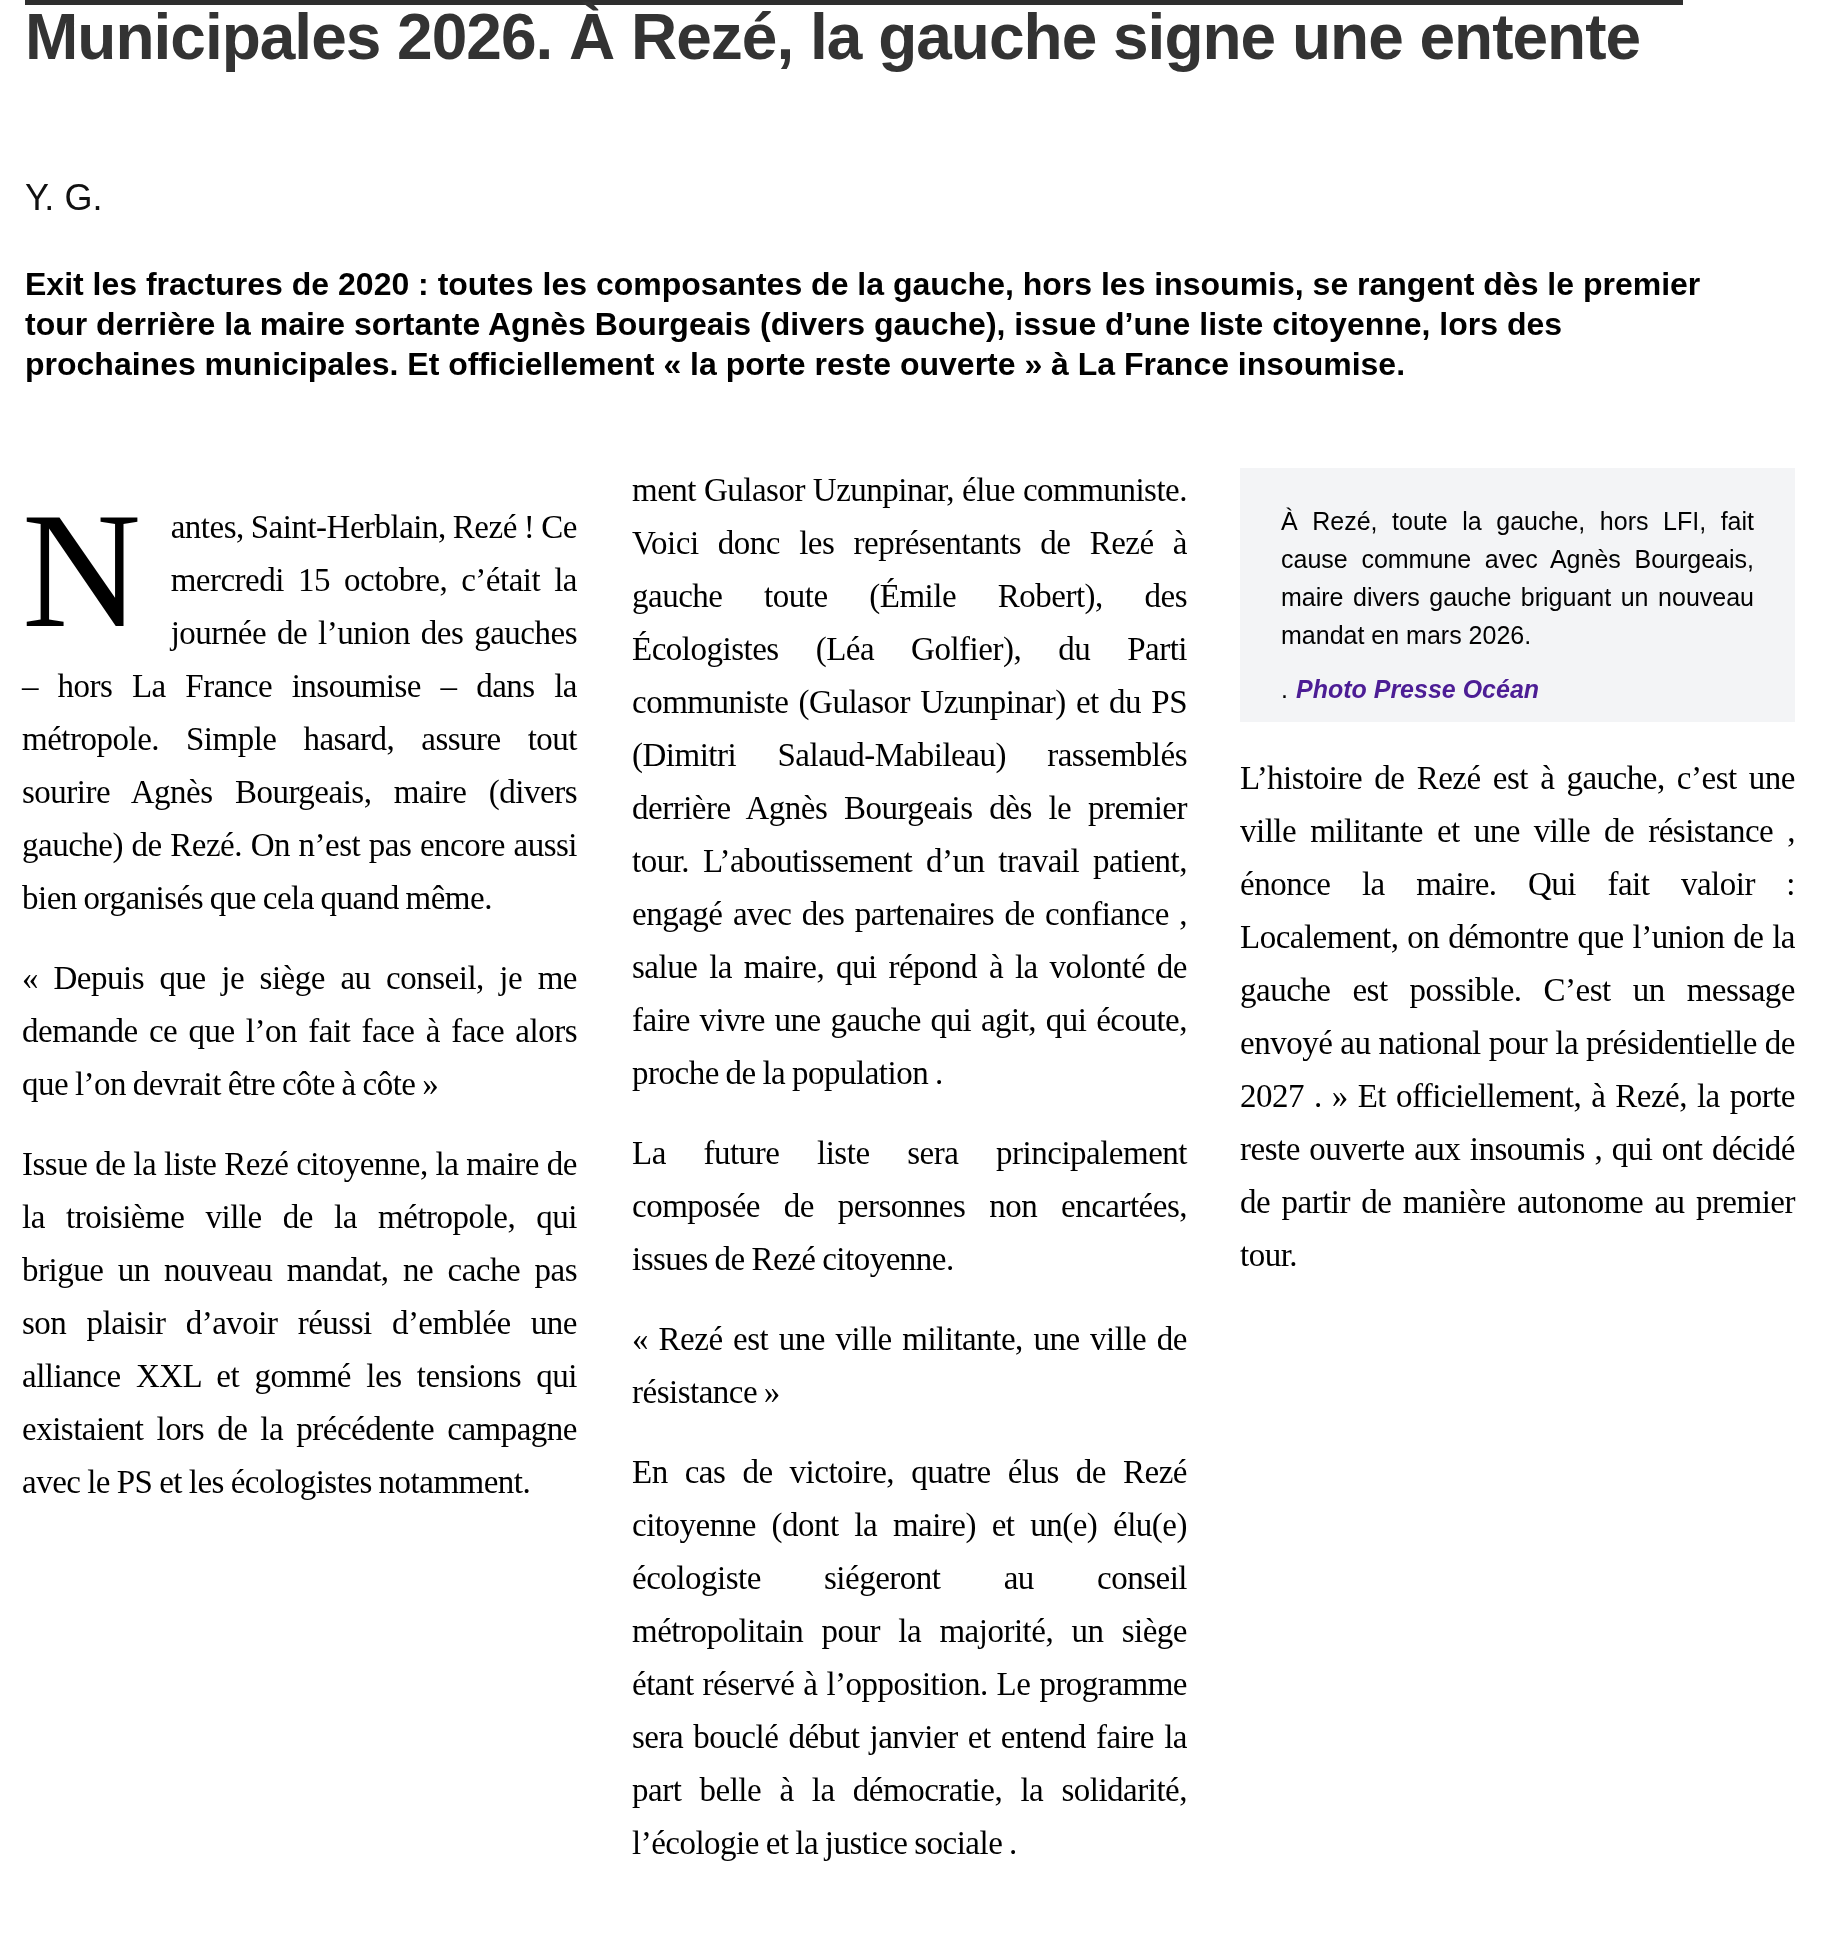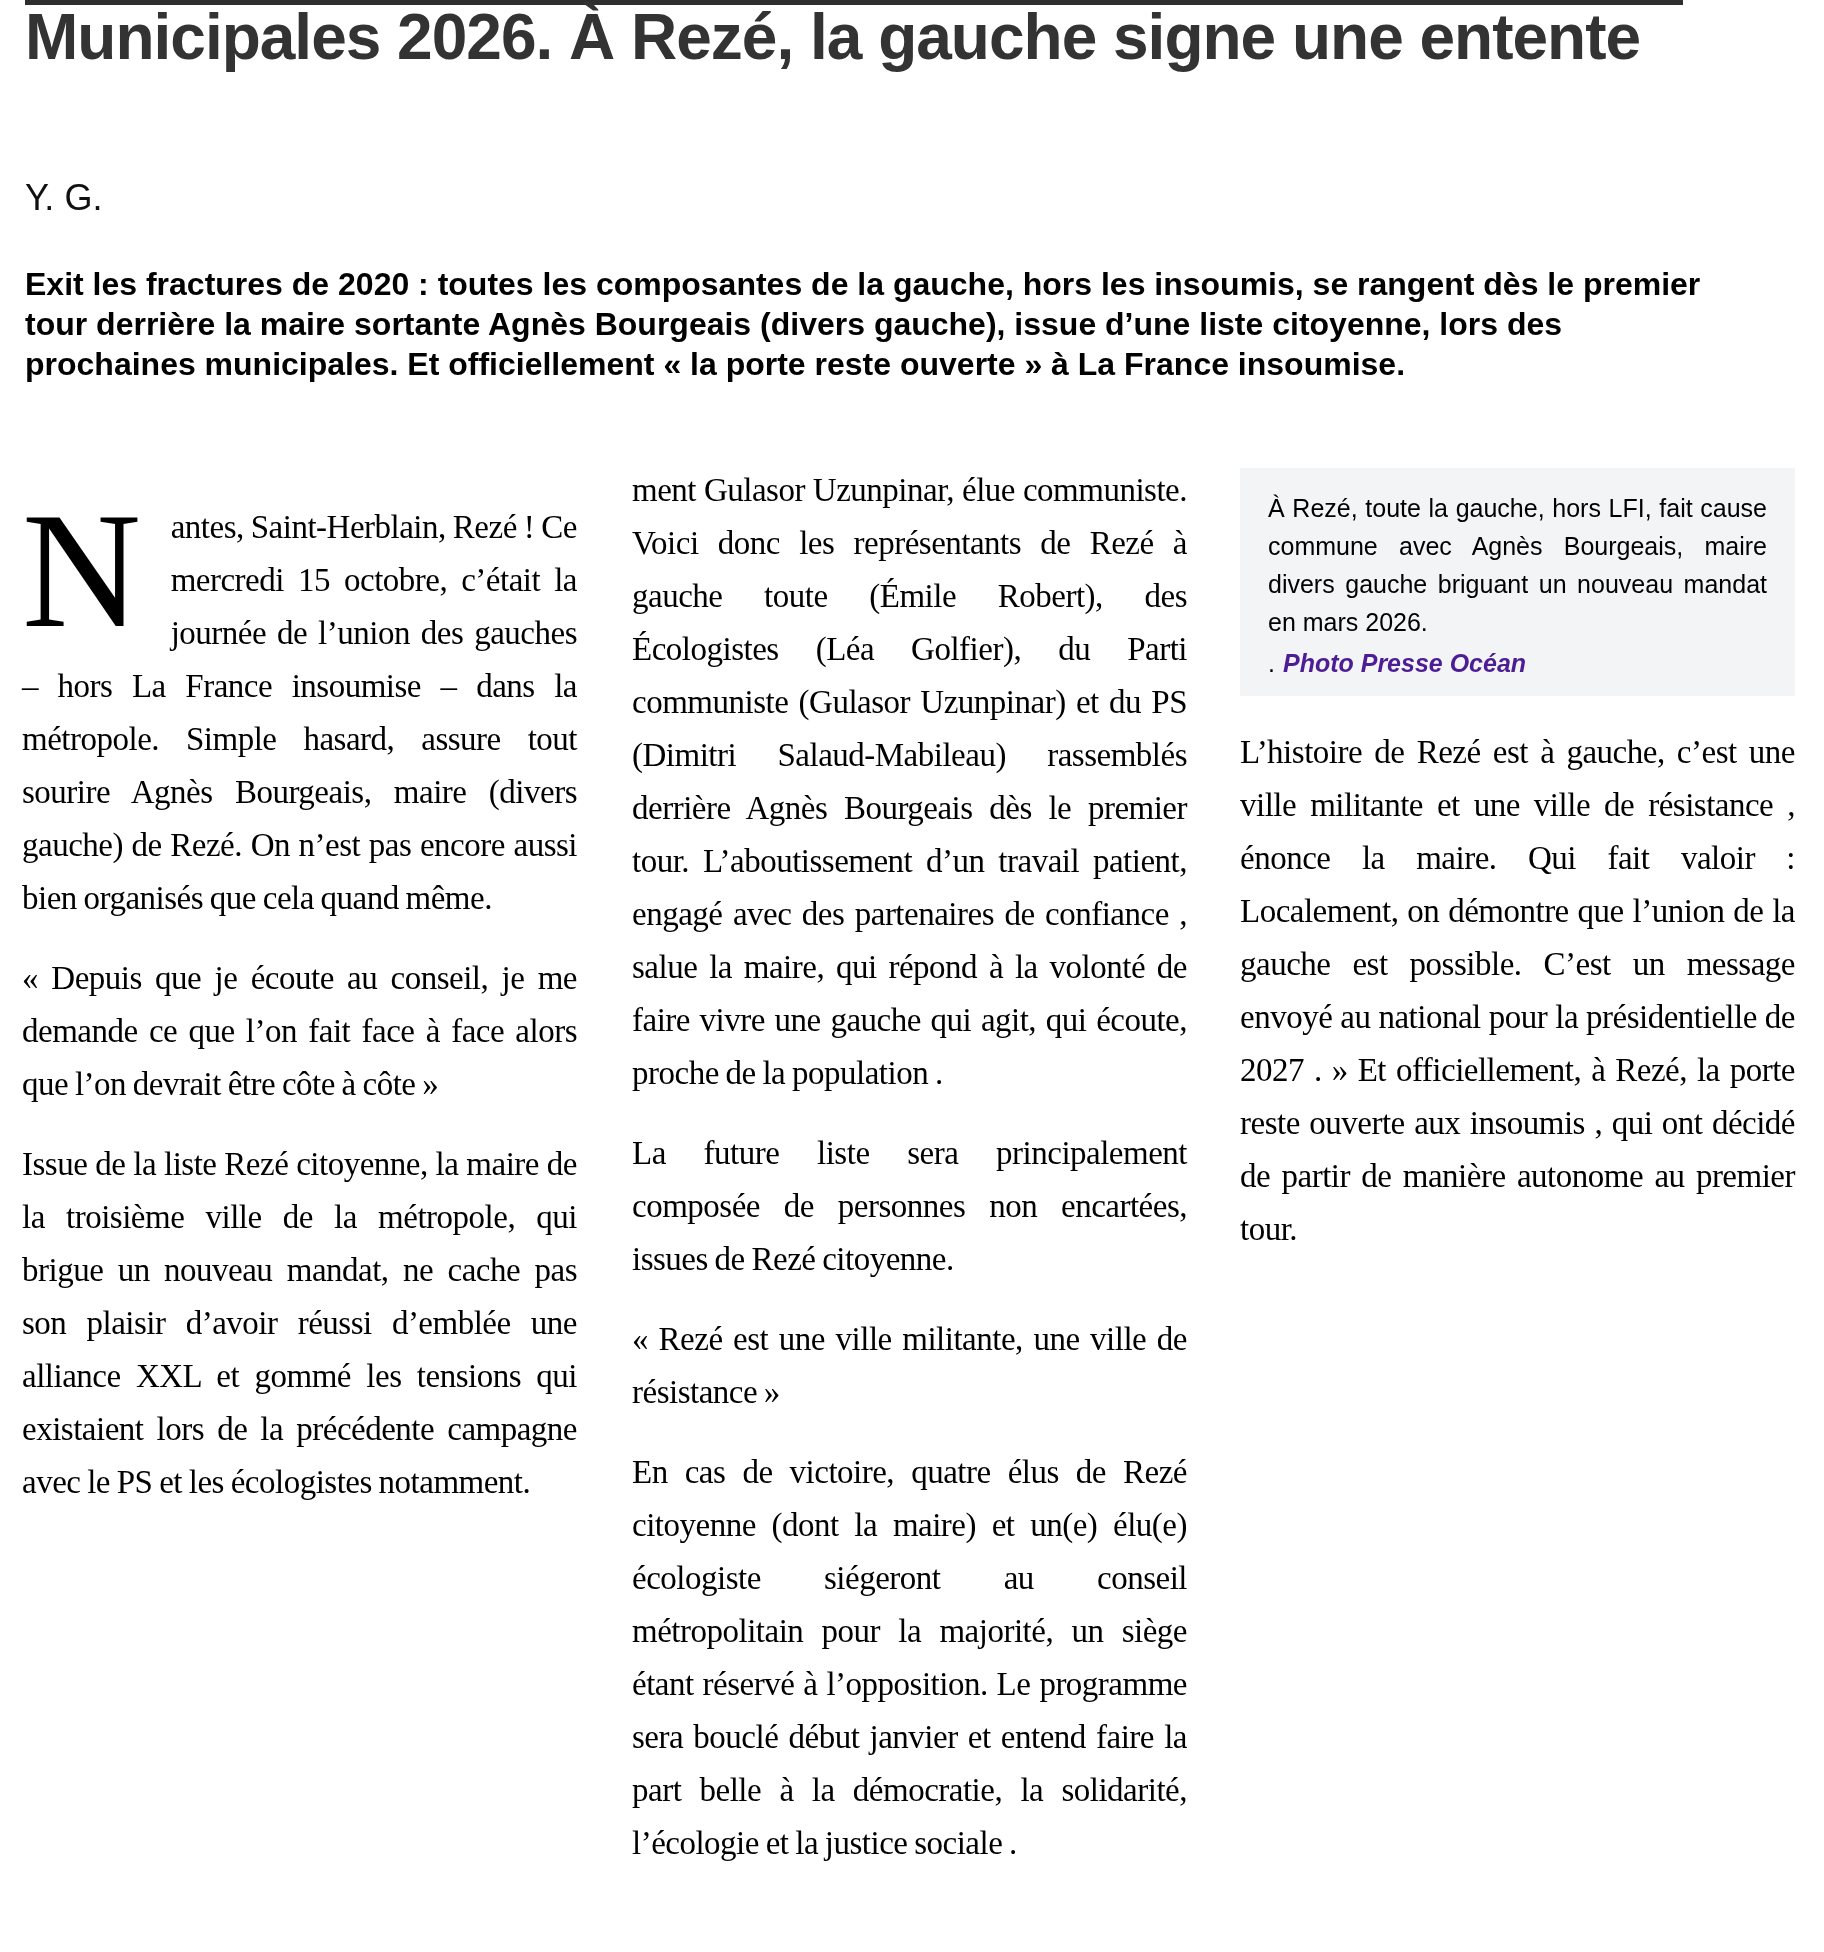--- a/index.html
+++ b/index.html
@@ -100,21 +100,21 @@
     padding: 18px 25px 14px 25px;
     margin: 4px 0 30px 0;
     font-family: "Liberation Sans", sans-serif;
     font-size: 25px;
     line-height: 38px;
     letter-spacing: 0;
     word-spacing: 0;
     text-align: justify;
     color: #000;
   }
-  .caption-box p { margin: 3px; }
+  .caption-box p { margin: 16px; }
   .credit-line { text-align: left; }
   .credit {
     font-style: italic;
     color: #4c1d95;
     margin-left: 8px;
     font-weight: bold;
   }
 </style>
 </head>
 <body>
@@ -126,21 +126,21 @@
 </h1>
 
 <p class="byline">Y. G.</p>
 
 <p class="lead">Exit les fractures de 2020 : toutes les composantes de la gauche, hors les insoumis, se rangent dès le premier tour derrière la maire sortante Agnès Bourgeais (divers gauche), issue d’une liste citoyenne, lors des prochaines municipales. Et officiellement « la porte reste ouverte » à La France insoumise.</p>
 
 <div class="col" id="col1">
   <p>
     <span class="dropcap">N</span><span>antes, Saint-Herblain, Rezé ! Ce mercredi 15 octobre, c’était la journée de l’union des gauches – hors La France insoumise – dans la métropole. Simple hasard, assure tout sourire Agnès Bourgeais, maire (divers gauche) de Rezé. On n’est pas encore aussi bien organisés que cela quand même.</span>
   </p>
-  <p>« Depuis que je écoute au conseil, je me demande ce que l’on fait face à face alors que l’on devrait être côte à côte »</p>
+  <p>« Depuis que je siège au conseil, je me demande ce que l’on fait face à face alors que l’on devrait être côte à côte »</p>
   <p>Issue de la liste Rezé citoyenne, la maire de la troisième ville de la métropole, qui brigue un nouveau mandat, ne cache pas son plaisir d’avoir réussi d’emblée une alliance XXL et gommé les tensions qui existaient lors de la précédente campagne avec le PS et les écologistes notamment.</p>
 </div>
 
 <div class="col" id="col2">
   <p>ment Gulasor Uzunpinar, élue communiste. Voici donc les représentants de Rezé à gauche toute (Émile Robert), des Écologistes (Léa Golfier), du Parti communiste (Gulasor Uzunpinar) et du PS (Dimitri Salaud-Mabileau) rassemblés derrière Agnès Bourgeais dès le premier tour. L’aboutissement d’un travail patient, engagé avec des partenaires de confiance , salue la maire, qui répond à la volonté de faire vivre une gauche qui agit, qui écoute, proche de la population .</p>
   <p>La future liste sera principalement composée de personnes non encartées, issues de Rezé citoyenne.</p>
   <p>« Rezé est une ville militante, une ville de résistance »</p>
   <p>En cas de victoire, quatre élus de Rezé citoyenne (dont la maire) et un(e) élu(e) écologiste siégeront au conseil métropolitain pour la majorité, un siège étant réservé à l’opposition. Le programme sera bouclé début janvier et entend faire la part belle à la démocratie, la solidarité, l’écologie et la justice sociale .</p>
 </div>
 

